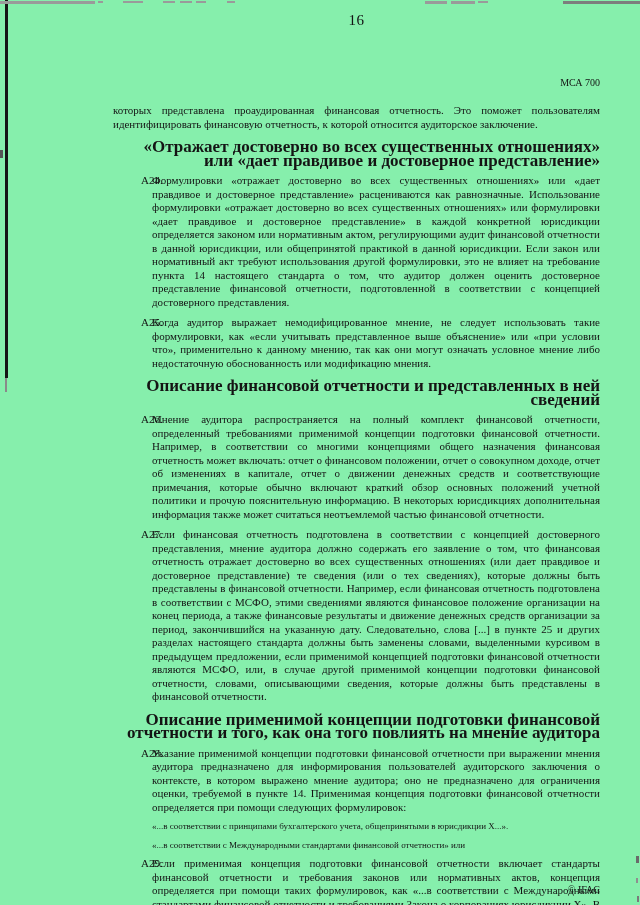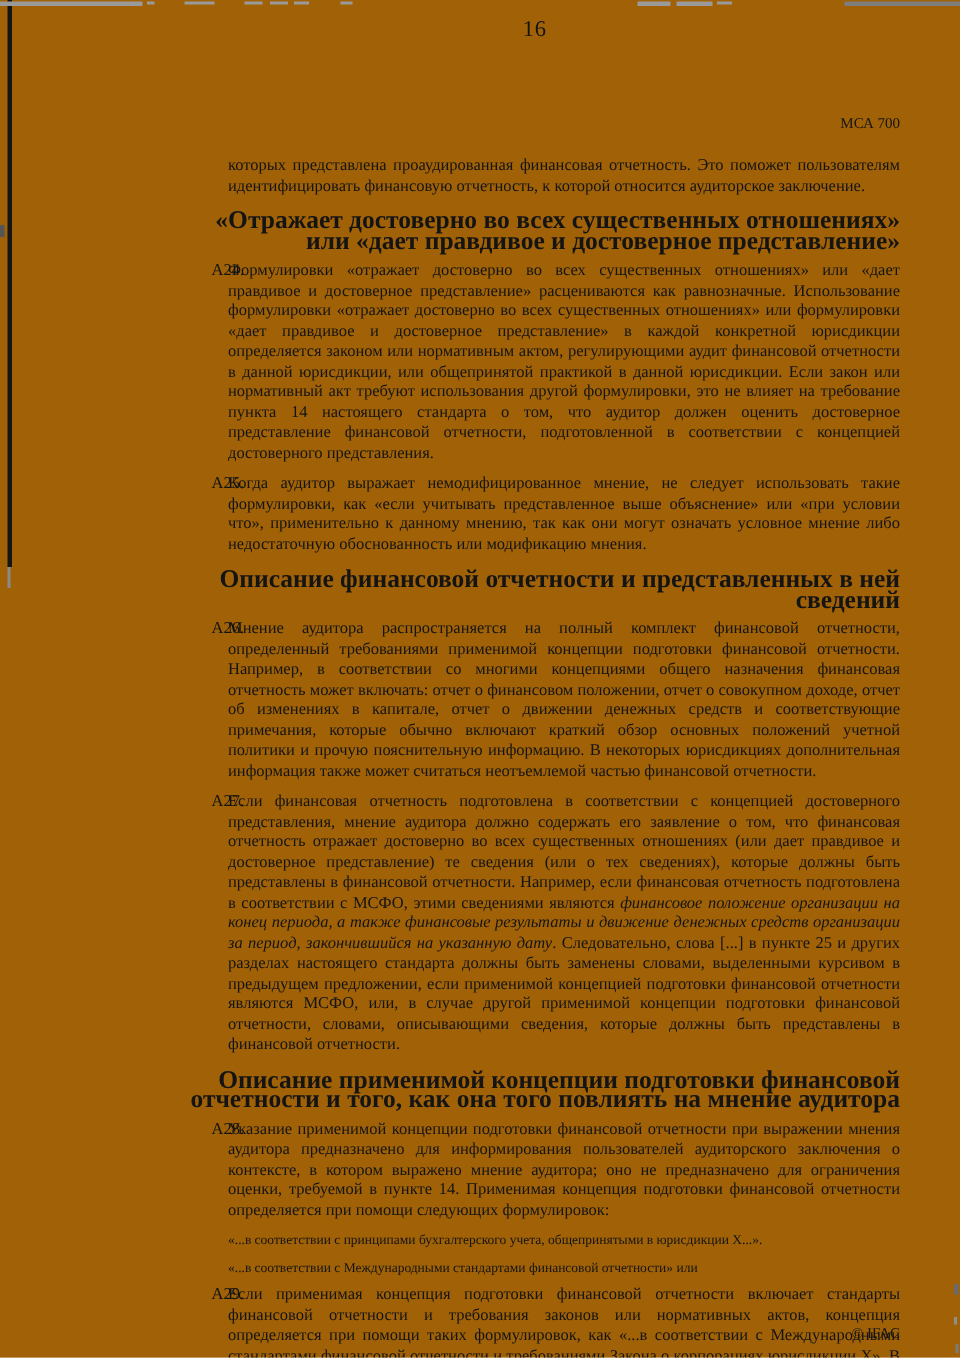--- a/index.html
+++ b/index.html
@@ -4,21 +4,21 @@
 <style>
   html, body { margin: 0; padding: 0; }
   body {
     width: 640px; height: 905px;
     background: #ffffff;
     font-family: "Liberation Serif", "DejaVu Serif", serif;
     color: #141414;
     position: relative;
     overflow: hidden;
   }
-  .page { position: absolute; inset: 0; background: #a16207; }
+  .page { position: absolute; inset: 0; background: #86efac; }
 
   
   .artifact { position: absolute; pointer-events: none; }
   .edge-left-bar  { left: 5px; top: 0; width: 3px; height: 378px; background: #151515; }
   .edge-left-fade { left: 5px; top: 378px; width: 2px; height: 14px; background: #8a8a8a; }
   .edge-left-tick { left: 0; top: 150px; width: 3px; height: 8px; background: #555; }
   .top-dash { top: 1px; height: 3px; background: #9a9a9a; }
   .td1 { left: 0;   width: 95px; }
   .td2 { left: 98px;  width: 5px;  height: 2px; }
   .td3 { left: 123px; width: 20px; height: 2px; }
@@ -38,36 +38,36 @@
   .content { position: absolute; left: 113px; width: 487px; top: 12px; }
 
   .pagenum { text-align: center; font-size: 15px; line-height: 17px; margin-bottom: 9px; letter-spacing: 0.5px; }
   .doccode { text-align: right; font-size: 10px; line-height: 12px; margin-bottom: 15px; margin-top: 48px; }
 
   .para {
     font-size: 11px; line-height: 13.5px;
     text-align: justify; text-justify: inter-word;
     margin: 0 0 7px 0;
   }
-  .cont { margin-left: 39px; }
+  .cont { }
   .numbered { position: relative; padding-left: 39px; }
   .numbered .plabel { position: absolute; left: 28px; top: 0; }
 
   .heading {
     font-size: 17px; line-height: 13.5px; font-weight: bold;
     margin: 9px 0 7px 0; text-align: right;
   }
 
   .quote {
     margin: 0 0 6px 39px;
     font-size: 9px; line-height: 11px; text-align: left;
   }
   .q-last { margin-bottom: 8px; }
 
-  .it { font-style: italic; }
+  .it { }
 
   .footer {
     position: absolute; left: 113px; width: 487px; top: 884px;
     text-align: right; font-size: 10px; line-height: 12px;
   }
 </style>
 </head>
 <body>
 
 <div class="page">

